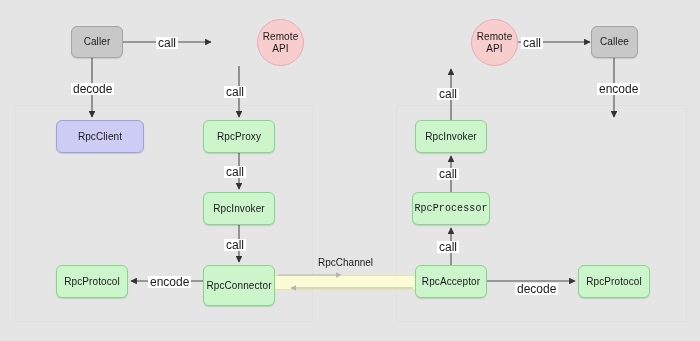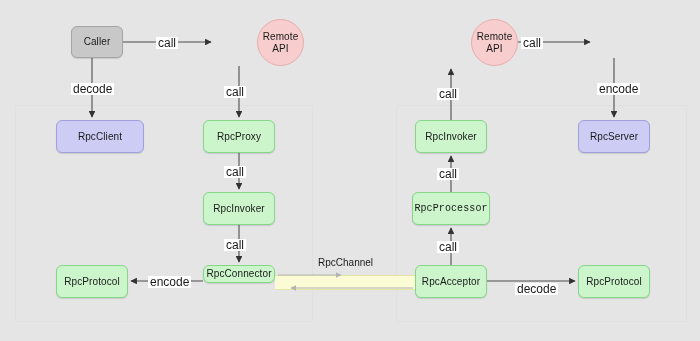--- a/index.html
+++ b/index.html
@@ -149,37 +149,37 @@
   </div>
 
   <div class="node green" style="left:203px; top:192px; width:72px; height:33px;">
     <span>RpcInvoker</span>
   </div>
 
   <div class="node green" style="left:56px; top:265px; width:72px; height:33px;">
     <span>RpcProtocol</span>
   </div>
 
-  <div class="node green" style="left:203px; top:265px; width:72px; height:18px;">
+  <div class="node green" style="left:203px; top:265px; width:72px; height:41px;">
     <span>RpcConnector</span>
   </div>
 
   <div class="node circle" style="left:428px; top:19px; width:47px; height:47px; flex-direction:column;">
     <span>Remote</span>
     <span>API</span>
   </div>
 
+  <div class="node gray" style="left:591px; top:26px; width:47px; height:32px;">
+    <span>Callee</span>
+  </div>
 
   <div class="node green" style="left:415px; top:120px; width:72px; height:33px;">
     <span>RpcInvoker</span>
   </div>
 
-  <div class="node purple" style="left:578px; top:120px; width:72px; height:33px;">
-    <span>RpcServer</span>
-  </div>
 
   <div class="node green" style="left:412px; top:192px; width:78px; height:33px;font-family:Liberation Mono, monospace;">
     <span>RpcProcessor</span>
   </div>
 
   <div class="node green" style="left:415px; top:265px; width:72px; height:33px;">
     <span>RpcAcceptor</span>
   </div>
 
   <div class="node green" style="left:578px; top:265px; width:72px; height:33px;">

